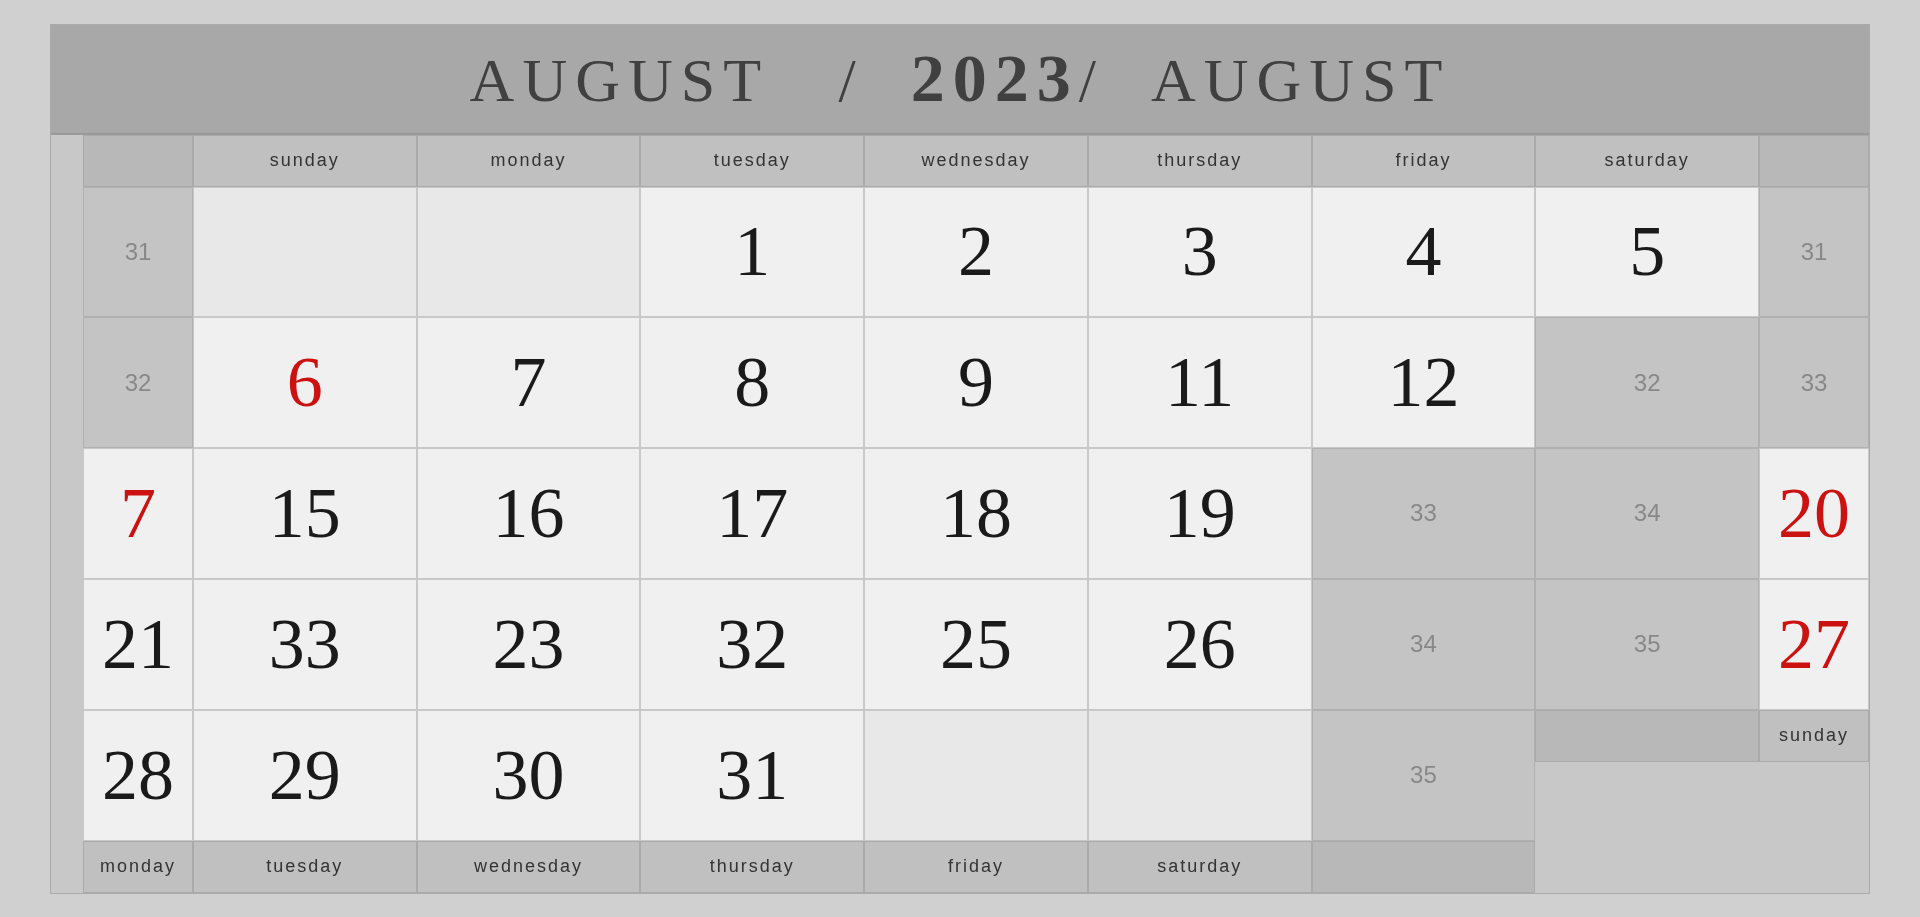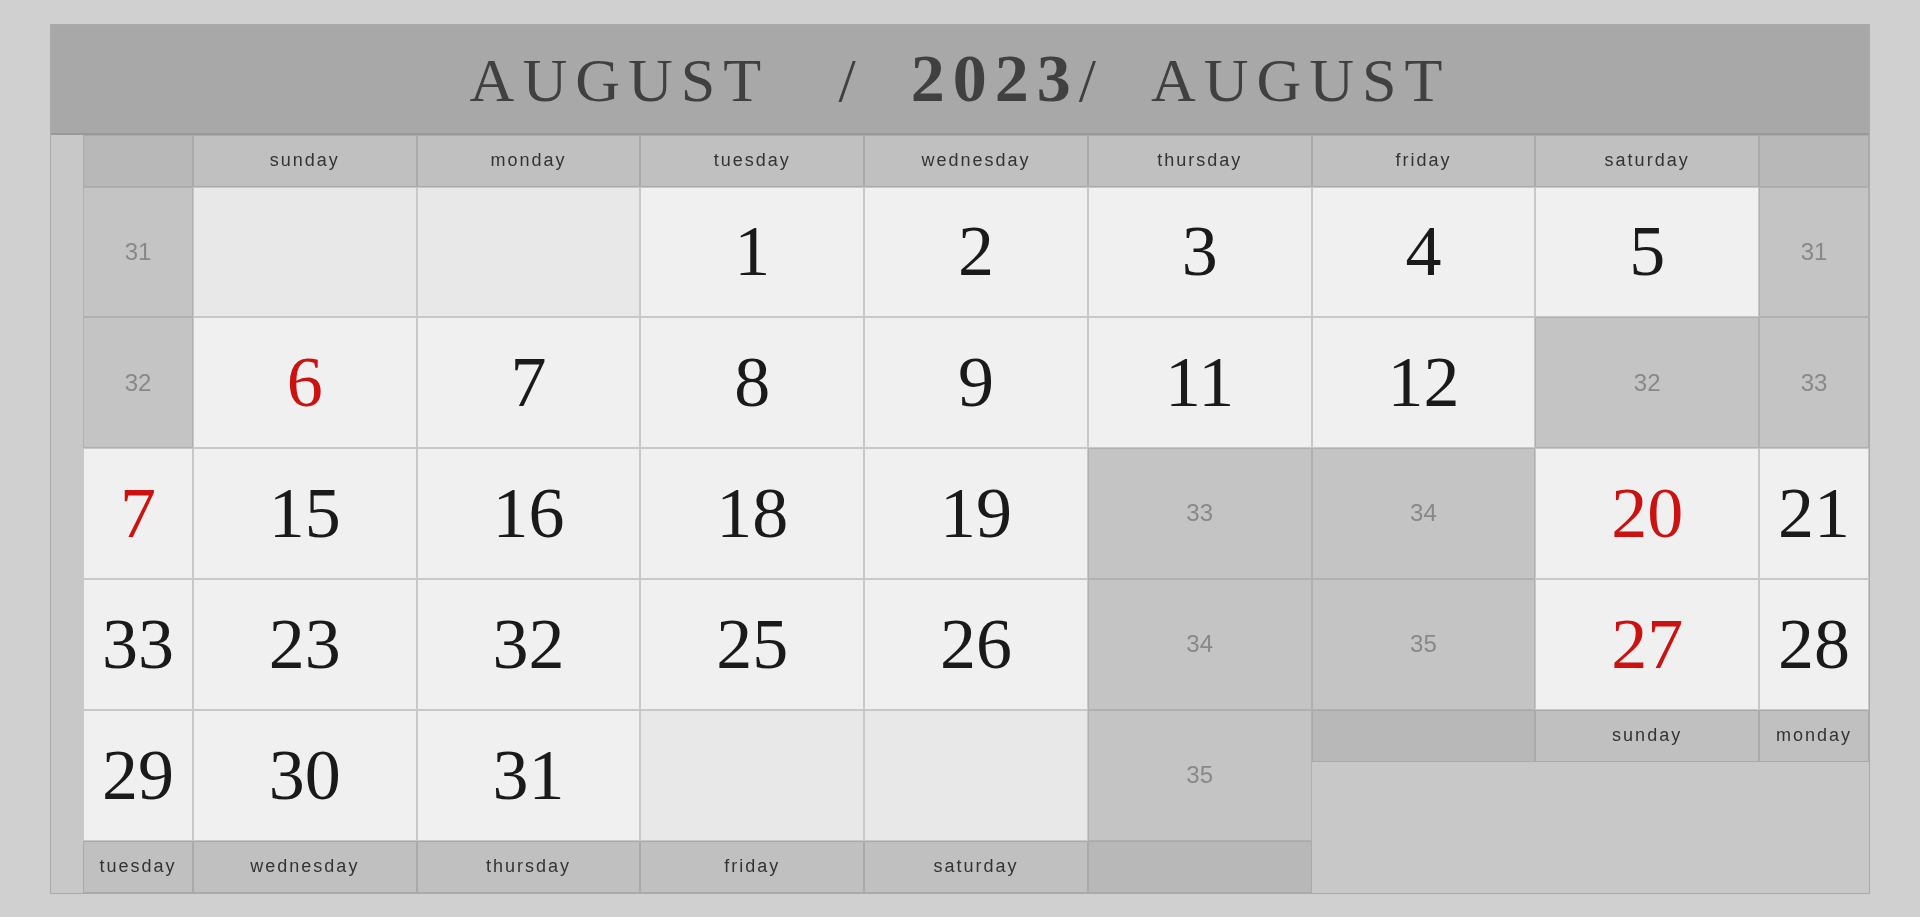--- a/index.html
+++ b/index.html
@@ -150,20 +150,21 @@
         <div class="cal-cell">7</div>
         <div class="cal-cell">8</div>
         <div class="cal-cell">9</div>
         <div class="cal-cell">11</div>
         <div class="cal-cell">12</div>
         <div class="week-number">32</div>
         <div class="week-number">33</div>
         <div class="cal-cell sunday">7</div>
         <div class="cal-cell">15</div>
         <div class="cal-cell">16</div>
+        <div class="cal-cell">17</div>
         <div class="cal-cell">18</div>
         <div class="cal-cell">19</div>
         <div class="week-number">33</div>
         <div class="week-number">34</div>
         <div class="cal-cell sunday">20</div>
         <div class="cal-cell">21</div>
         <div class="cal-cell">33</div>
         <div class="cal-cell">23</div>
         <div class="cal-cell">32</div>
         <div class="cal-cell">25</div>

